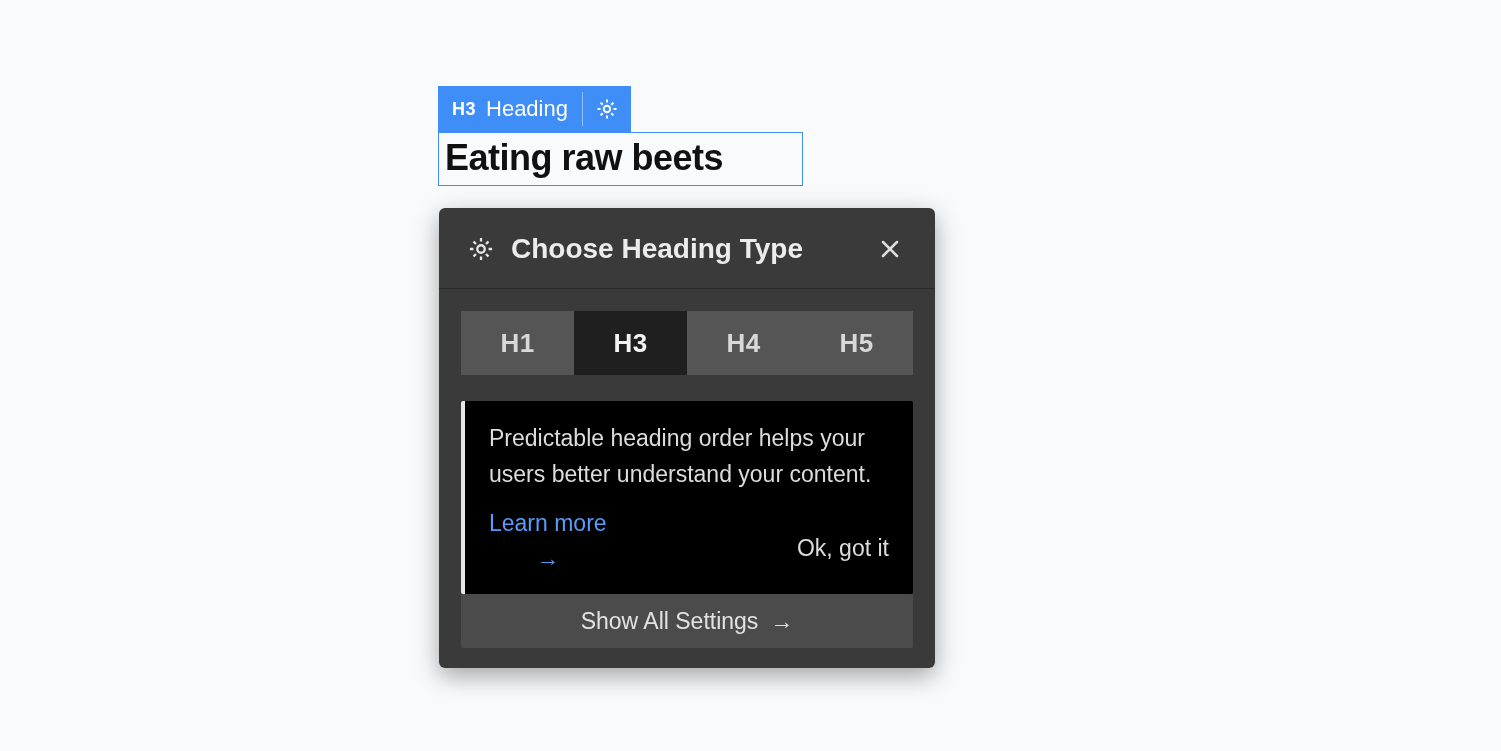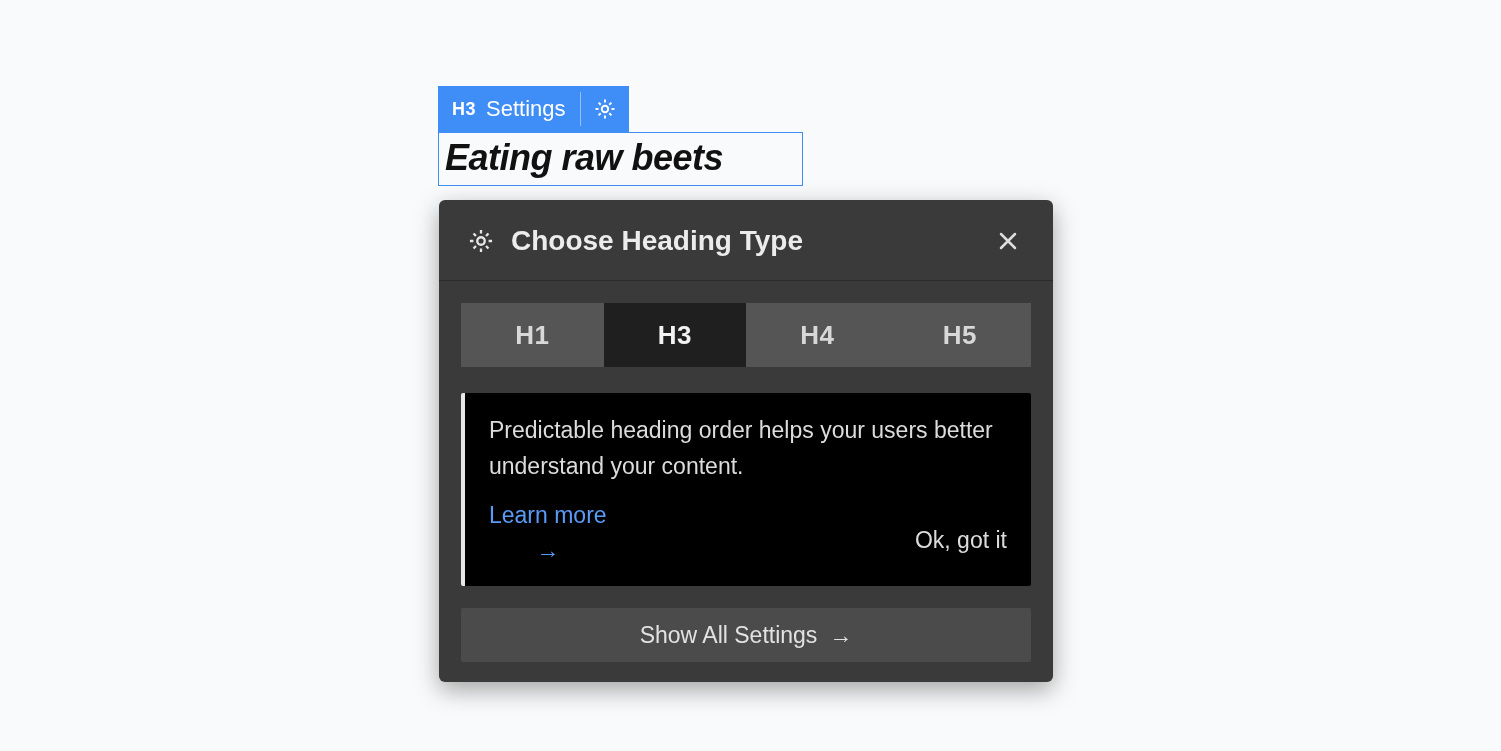--- a/index.html
+++ b/index.html
@@ -48,34 +48,33 @@
     display: inline-flex;
     align-items: center;
     justify-content: center;
     width: 48px;
     cursor: pointer;
   }
   .heading-field {
     border: 1.5px solid #3f8df6;
     padding: 4px 8px 6px 6px;
     min-width: 365px;
-    font-style: italic;
   }
   .heading-text {
     font-size: 36px;
     font-weight: 800;
     color: #111;
     letter-spacing: -0.5px;
   }
 
   .popover {
     position: absolute;
     left: 439px;
-    top: 200px;
-    width: 614px;
+    top: 208px;
+    width: 496px;
     background: #3a3a3a;
     border-radius: 6px;
     box-shadow: 0 8px 24px rgba(0,0,0,0.35);
     color: #e6e6e6;
     overflow: hidden;
   }
   .popover-header {
     display: flex;
     align-items: center;
     padding: 24px 28px 22px 28px;
@@ -151,21 +150,20 @@
     align-items: center;
     gap: 8px;
     flex-direction: column;
   }
   .ok-got-it {
     color: #dcdcdc;
     cursor: pointer;
     margin-top: 14px;
   }
   .show-all {
-    margin-top: 22px;
     background: #4b4b4b;
     height: 54px;
     display: flex;
     align-items: center;
     justify-content: center;
     gap: 12px;
     font-size: 23px;
     color: #e2e2e2;
     cursor: pointer;
     border-radius: 2px;
@@ -175,21 +173,21 @@
   }
   svg { display: block; }
 </style>
 </head>
 <body>
 
 <div class="block-wrap">
   <div class="block-tag">
     <div class="block-tag-left">
       <span class="block-tag-h3">H3</span>
-      <span class="block-tag-label">Settings</span>
+      <span class="block-tag-label">Heading</span>
     </div>
     <div class="block-tag-divider"></div>
     <div class="block-tag-gear">
       <svg width="24" height="24" viewBox="0 0 24 24" fill="none" stroke="#fff" stroke-width="2">
         <circle cx="12" cy="12" r="3.2"></circle>
         <path d="M12 2.5v3M12 18.5v3M21.5 12h-3M5.5 12h-3M18.4 5.6l-2.1 2.1M7.7 16.3l-2.1 2.1M18.4 18.4l-2.1-2.1M7.7 7.7L5.6 5.6"></path>
       </svg>
     </div>
   </div>
   <div class="heading-field">

